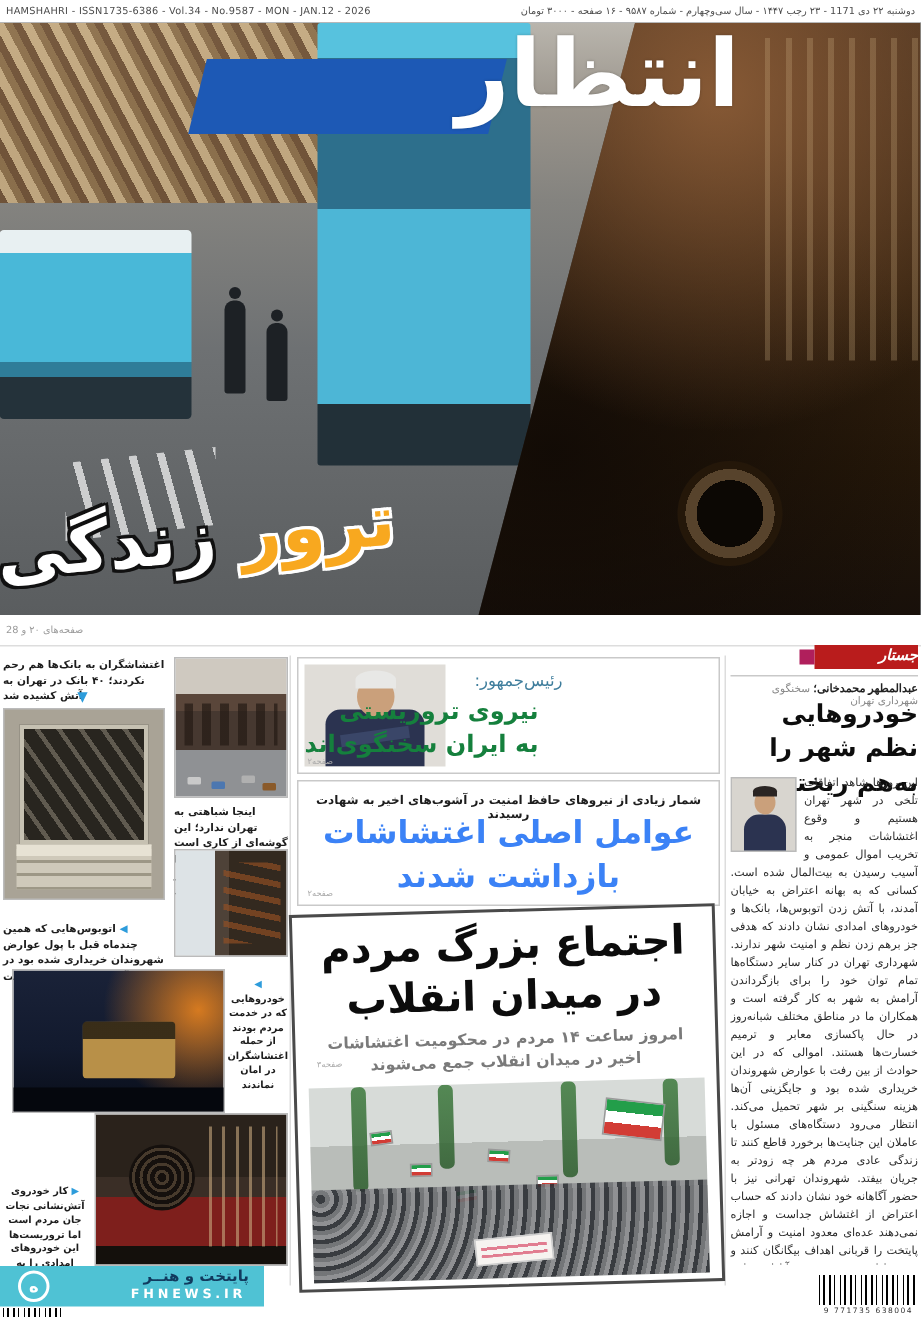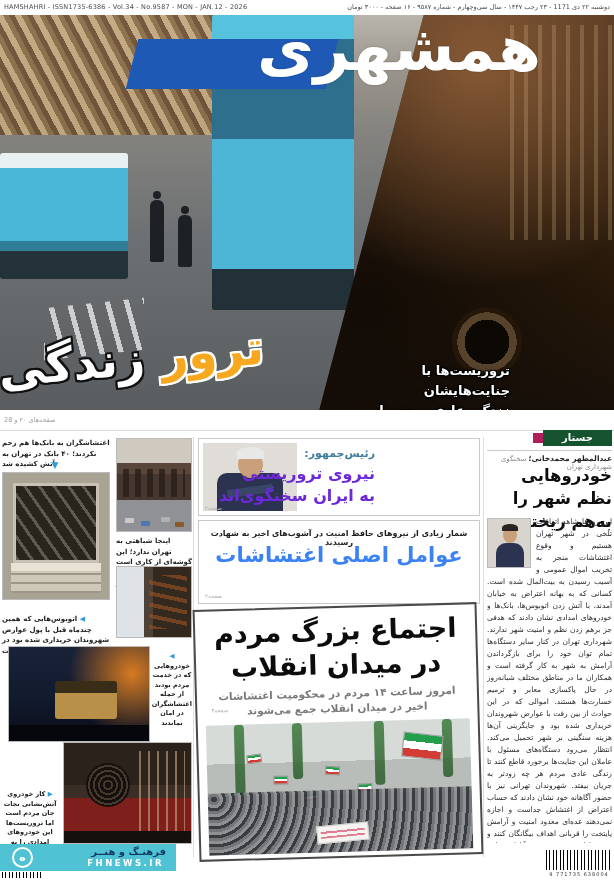--- a/index.html
+++ b/index.html
@@ -105,48 +105,48 @@
   .bc-right { left:546px; top:850px; width:66px; height:20px; }
   .bc-num { left:544px; top:871px; width:70px; text-align:center; direction:ltr; font-size:5px; color:#333; letter-spacing:1px; }
 
   
   .cbox { border:1px solid #c9c9c9; background:#fff; }
   .box1 { left:198px; top:438px; width:282px; height:78px; }
   .box1 .portrait { position:absolute; left:4px; top:4px; width:94px; height:68px; background:#e0ddd8; overflow:hidden; }
   .head-skin { position:absolute; border-radius:50%; background:#caa07b; }
   .hair-white { position:absolute; border-radius:50% 50% 0 0; background:#e8e8e6; }
   .suit { position:absolute; background:#2b3350; border-radius:10px 10px 0 0; }
-  .box1 .kicker { position:absolute; right:104px; top:8px; left:104px; text-align:right; font-size:11px; font-weight:bold; color:#3e7d9c; }
-  .box1 .hline { position:absolute; right:104px; top:24px; width:168px; text-align:right; font-size:16px; font-weight:900; color:#6d28d9; line-height:22px; }
+  .box1 .kicker { position:absolute; right:104px; top:8px; left:104px; text-align:right; font-size:11px; font-weight:normal; color:#3e7d9c; }
+  .box1 .hline { position:absolute; right:120px; top:24px; width:168px; text-align:right; font-size:16px; font-weight:900; color:#15803d; line-height:22px; }
   .pgref { font-size:5.5px; color:#aaa; }
   .box2 { left:198px; top:520px; width:282px; height:84px; }
   .box2 .kicker { position:absolute; top:8px; left:0; right:0; text-align:center; font-size:8px; font-weight:bold; color:#1d1d1d; }
   .box2 .hline { position:absolute; top:20px; left:0; right:0; text-align:center; font-size:21px; font-weight:900; color:#3b82f6; line-height:29px; }
   .box3 { left:196px; top:606px; width:284px; height:252px; border:2px solid #4a4a4a; transform:rotate(-1.6deg); background:#fff; }
   .box3 .hline { position:absolute; top:6px; left:0; right:0; text-align:center; font-size:27px; font-weight:900; color:#0c0c0c; line-height:34px; }
   .box3 .sub { position:absolute; top:78px; left:0; right:0; text-align:center; font-size:10.5px; font-weight:bold; color:#7a7a7a; line-height:15px; }
   .crowd { position:absolute; left:8px; top:114px; width:264px; height:130px; overflow:hidden;
     background:linear-gradient(180deg,#d7dbd8 0 30%, #b9bdb9 30% 55%, #9a9c9a 55%); }
   .garland { position:absolute; top:0; width:10px; height:70px; background:linear-gradient(180deg,#3d7a3d,#2c5c2c); opacity:.85; border-radius:4px; }
   .flag { position:absolute; width:15px; height:9px;
     background:linear-gradient(180deg,#239e4a 0 33%, #fff 33% 66%, #d23c35 66%); border:0.5px solid #999; }
   .flag.big { width:40px; height:25px; transform:rotate(8deg); }
   .crowd .mass { position:absolute; left:0; bottom:0; width:100%; height:62px;
     background:repeating-radial-gradient(circle at 6px 6px, #2e3136 0 3px, #6f7174 3px 6px, #8e8f92 6px 9px); opacity:.9; }
   .crowd .banner { position:absolute; left:108px; bottom:10px; width:52px; height:18px; background:#f6f3f0; transform:rotate(-4deg);
     border:1px solid #ccc; }
   .crowd .banner i { position:absolute; inset:4px 3px; background:repeating-linear-gradient(0deg,#d84a67 0 2px,transparent 2px 5px); opacity:.7; }
 
   
-  .sec-label { left:543px; top:430px; width:69px; height:16px; background:#14532d; color:#fff;
-    font-size:10px; font-weight:bold; text-align:center; line-height:16px; }
+  .sec-label { left:543px; top:430px; width:69px; height:16px; background:#b91c1c; color:#fff;
+    font-size:10px; font-weight:bold; text-align:right; line-height:16px;font-style:italic; }
   .sec-label i { position:absolute; left:-10px; top:3px; width:10px; height:10px; background:#b01f5c; }
   .rcol-rule { left:487px; top:450px; width:125px; height:1px; background:#c9c9c9; }
   .byline { left:487px; top:454px; width:125px; font-size:7px; text-align:right; color:#888; }
-  .byline b { color:#222; font-size:7.5px; }
+  .byline b { color:#222; font-size:7.5px;font-family:Liberation Serif, serif; }
   .rcol-head { left:487px; top:464px; width:125px; text-align:right; font-size:16.5px; font-weight:900; color:#0d0d0d; line-height:23px; }
   .rcol-body { left:487px; top:516px; width:125px; height:327px; overflow:hidden;
     font-size:7.5px; line-height:12px; text-align:justify; color:#2a2a2a; }
   .rcol-body .inset { float:left; width:44px; height:50px; margin:2px 5px 3px 0; background:#d8d5cf; border:1px solid #bbb; position:relative; overflow:hidden; }
 
   .cap-narrow { font-size:6.5px; font-weight:bold; line-height:9.5px; text-align:center; color:#1c1c1c; }
 </style>
 </head>
 <body>
 
@@ -162,29 +162,24 @@
       <div class="bus-big"></div>
       <div class="figure" style="left:150px; top:185px;"></div>
       <div class="figure" style="left:178px; top:200px; height:52px;"></div>
       <div class="chevrons"></div>
     </div>
     <div class="photo-burned"></div>
     <div class="ribs"></div>
     <div class="wheel"></div>
 
     <div class="abs mast-accent"></div>
-    <div class="abs mast-title">همشهری</div>
+    <div class="abs mast-title">انتظار</div>
 
     <div class="abs headline"><span class="hw-orange">ترور</span>​ <span class="hw-white">زندگی</span></div>
 
-    <div class="abs subhead">
-      <div>تروریست‌ها با جنایت‌هایشان</div>
-      <div>زندگی عادی مردم را</div>
-
-    </div>
 
   </div>
 
   <div class="abs pages-note">صفحه‌های ۲۰ و 28</div>
   <div class="abs rule-h"></div>
   <div class="abs rule-v" style="left:193px;"></div>
   <div class="abs rule-v" style="left:483px;"></div>
 
   <div class="abs cap" style="left:2px; top:438px; width:108px;">اغتشاشگران به بانک‌ها هم رحم نکردند؛ ۴۰ بانک در تهران به آتش کشیده شد</div>
   <div class="abs arrow-down" style="left:48px; top:460px; width:14px;">▼</div>
@@ -214,21 +209,21 @@
   <div class="abs cap-narrow" style="left:152px; top:652px; width:40px;"><span class="arr" style="color:#2d9cdb;">◀</span> <span>خودروهایی که در خدمت مردم بودند از حمله اغتشاشگران در امان نماندند</span></div>
 
   <div class="abs ph firetruck">
     <div class="reel"></div>
     <div class="cage"></div>
   </div>
   <div class="abs cap-narrow" style="left:3px; top:790px; width:54px;"><span class="arr" style="color:#2d9cdb;">▶</span> <span>کار خودروی آتش‌نشانی نجات جان مردم است اما تروریست‌ها این خودروهای امدادی را به آتش کشیدند</span></div>
 
   <div class="abs dept-box">
     <div class="dept-logo">ه</div>
-    <div class="dept-fa">فرهنـگ و هنــر</div>
+    <div class="dept-fa">پایتخت و هنــر</div>
     <div class="dept-en">FHNEWS.IR</div>
   </div>
   <div class="abs barcode bc-left"></div>
 
   <div class="abs cbox box1">
     <div class="portrait">
       <div class="suit" style="left:14px; top:30px; width:66px; height:38px;"></div>
       <div class="head-skin" style="left:35px; top:8px; width:25px; height:27px;"></div>
       <div class="hair-white" style="left:34px; top:4px; width:27px; height:12px;"></div>
       <div style="position:absolute; left:24px; top:44px; width:46px; height:8px; background:#3a4668; transform:rotate(-8deg);"></div>
@@ -238,20 +233,21 @@
       <div>نیروی تروریستی</div>
       <div>به ایران سخنگوی‌اند</div>
     </div>
     <div class="abs pgref" style="left:6px; bottom:4px;">صفحه۲</div>
   </div>
 
   <div class="abs cbox box2">
     <div class="kicker">شمار زیادی از نیروهای حافظ امنیت در آشوب‌های اخیر به شهادت رسیدند</div>
     <div class="hline">
       <div>عوامل اصلی اغتشاشات</div>
+      <div>بازداشت شدند</div>
     </div>
     <div class="abs pgref" style="left:6px; bottom:4px;">صفحه۲</div>
   </div>
 
   <div class="abs box3">
     <div class="hline">
       <div>اجتماع بزرگ مردم</div>
       <div>در میدان انقلاب</div>
     </div>
     <div class="sub">

